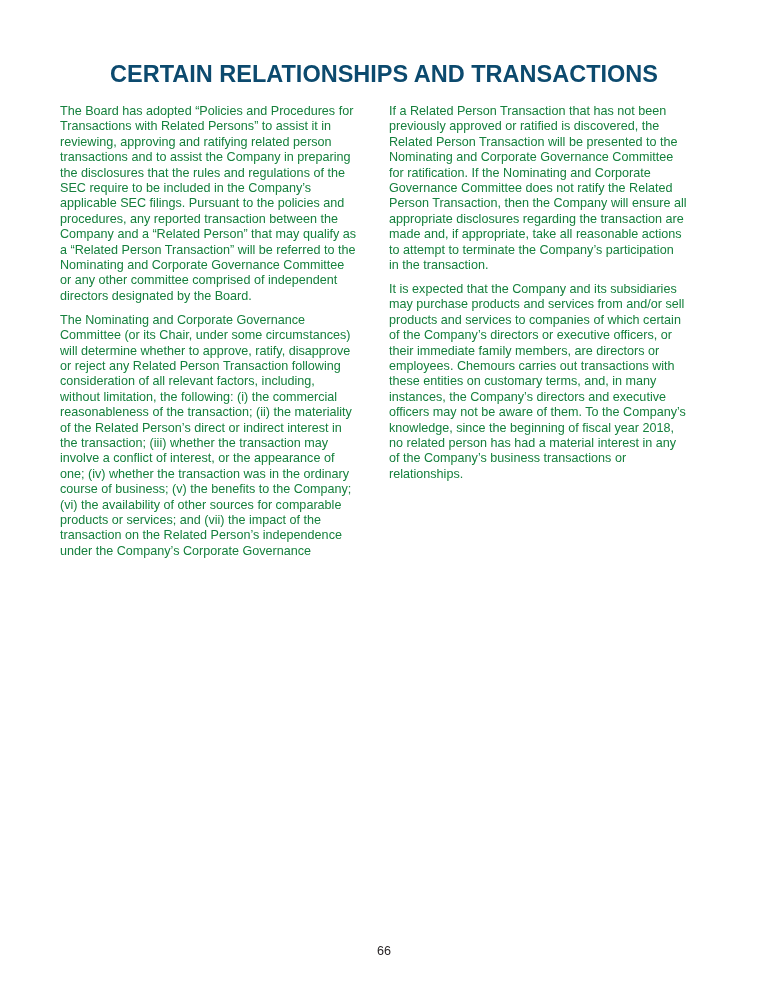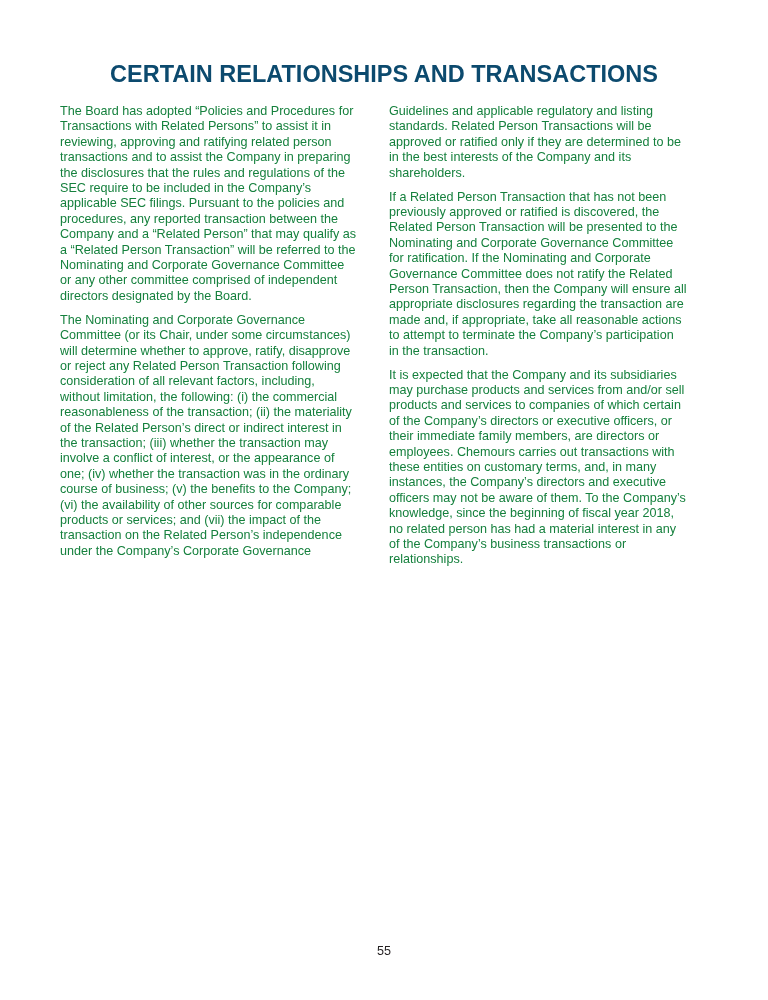--- a/index.html
+++ b/index.html
@@ -53,25 +53,20 @@
 involve a conflict of interest, or the appearance of
 one; (iv) whether the transaction was in the ordinary
 course of business; (v) the benefits to the Company;
 (vi) the availability of other sources for comparable
 products or services; and (vii) the impact of the
 transaction on the Related Person’s independence
 under the Company’s Corporate Governance</p>
 </div>
 
 <div class="col right">
-  <p>Guidelines and applicable regulatory and listing
-standards. Related Person Transactions will be
-approved or ratified only if they are determined to be
-in the best interests of the Company and its
-shareholders.</p>
   <p>If a Related Person Transaction that has not been
 previously approved or ratified is discovered, the
 Related Person Transaction will be presented to the
 Nominating and Corporate Governance Committee
 for ratification. If the Nominating and Corporate
 Governance Committee does not ratify the Related
 Person Transaction, then the Company will ensure all
 appropriate disclosures regarding the transaction are
 made and, if appropriate, take all reasonable actions
 to attempt to terminate the Company’s participation
@@ -84,13 +79,13 @@
 employees. Chemours carries out transactions with
 these entities on customary terms, and, in many
 instances, the Company’s directors and executive
 officers may not be aware of them. To the Company’s
 knowledge, since the beginning of fiscal year 2018,
 no related person has had a material interest in any
 of the Company’s business transactions or
 relationships.</p>
 </div>
 
-<div class="pagenum">55</div>
+<div class="pagenum">66</div>
 
 </body></html>

